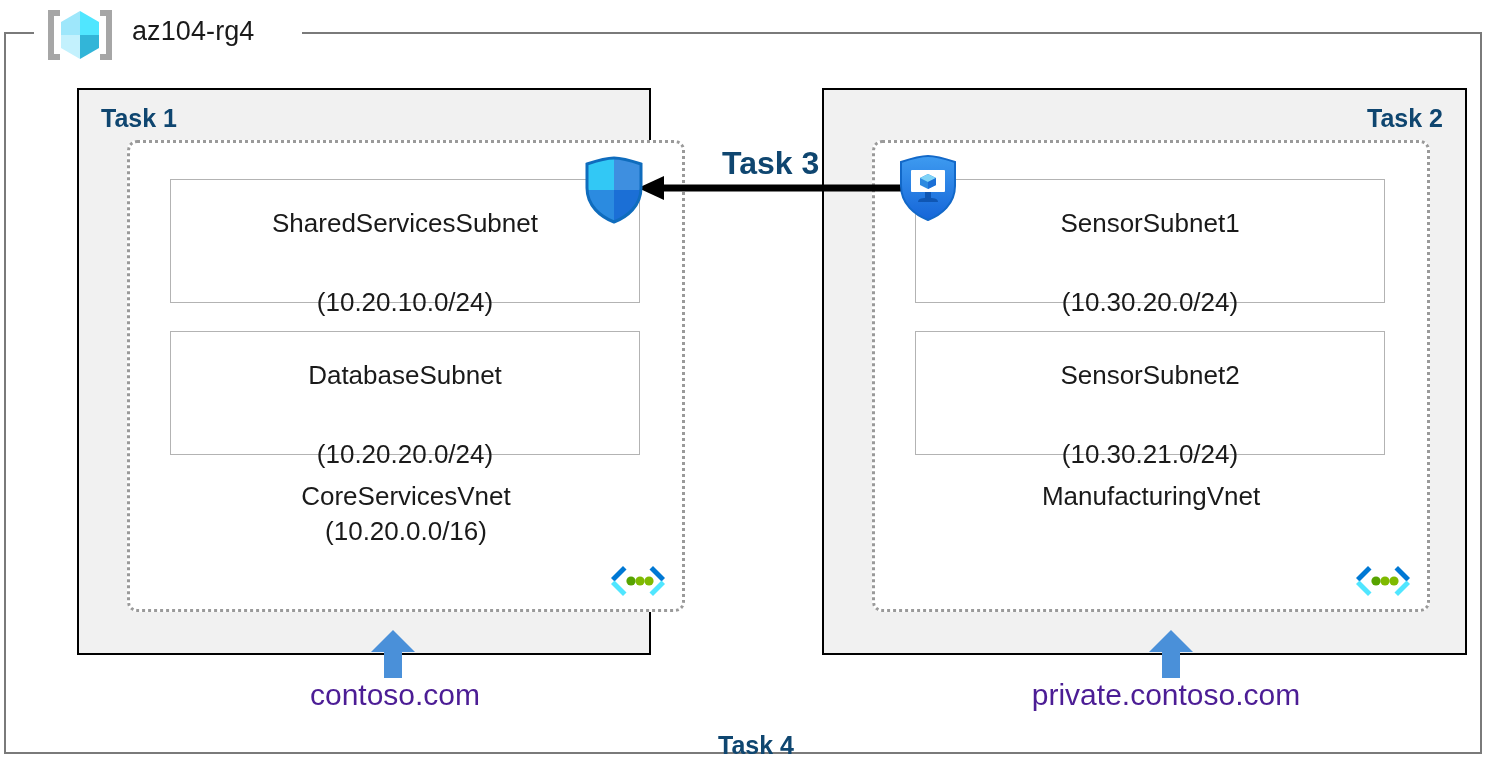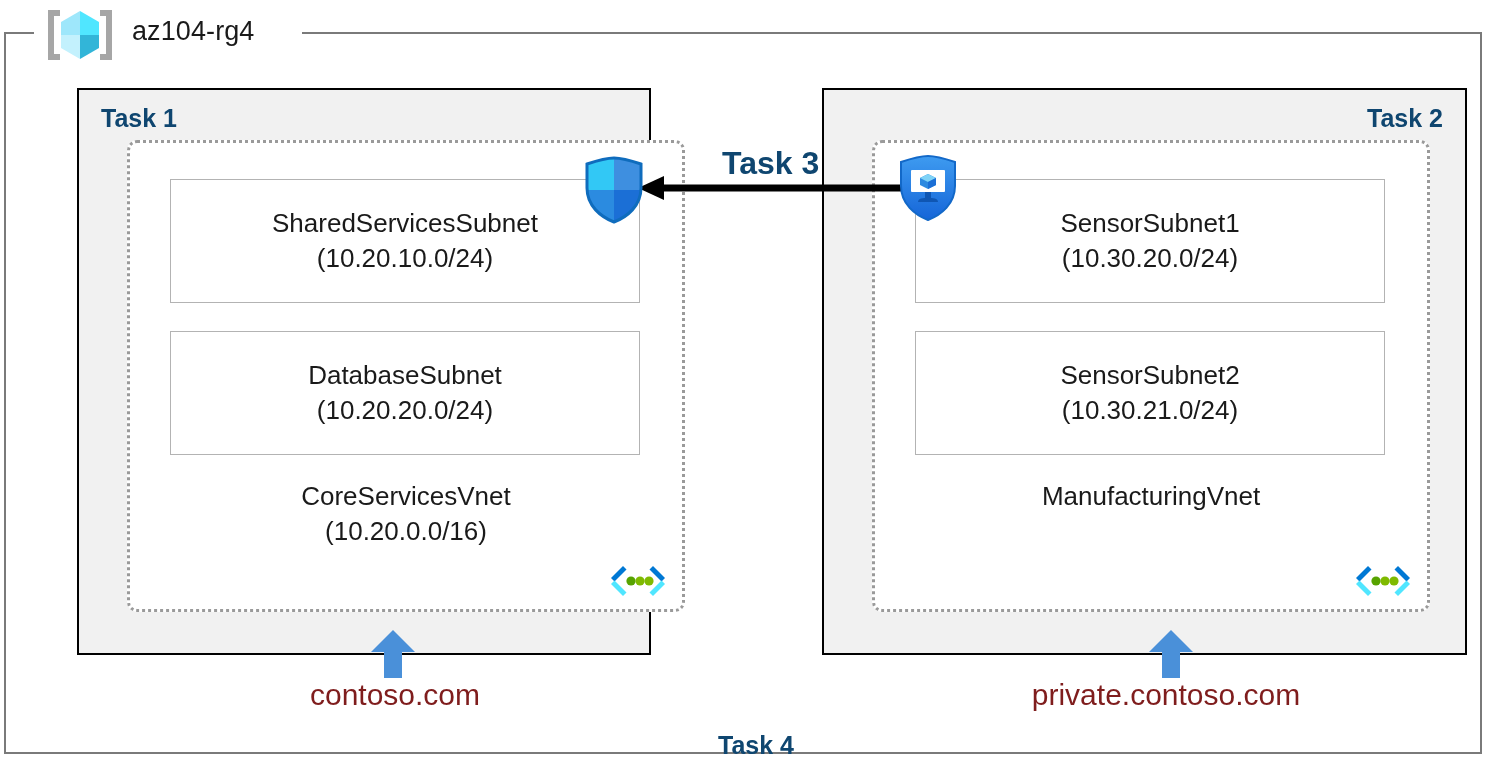--- a/index.html
+++ b/index.html
@@ -105,20 +105,21 @@
     align-items: center;
     justify-content: center;
   }
   .subnet-1 { top: 36px; }
   .subnet-2 { top: 188px; }
   .subnet .line {
     font-size: 26px;
     color: #1a1a1a;
     line-height: 1.33;
     white-space: nowrap;
+    margin-top: 44px;
   }
 
   
   .vnet-label {
     position: absolute;
     left: 0;
     right: 0;
     top: 336px;
     text-align: center;
   }
@@ -183,21 +184,21 @@
     width: 48px;
     height: 48px;
   }
   #dns-arrow-left  { left: 369px;  top: 630px; }
   #dns-arrow-right { left: 1147px; top: 630px; }
 
   .dns-label {
     position: absolute;
     top: 678px;
     font-size: 30px;
-    color: #7f1d1d;
+    color: #4c1d95;
     white-space: nowrap;
     text-align: center;
   }
   #dns-label-left  { left: 285px;  width: 220px; }
   #dns-label-right { left: 995px;  width: 342px; }
 </style>
 </head>
 <body>
 
 <div id="canvas">

